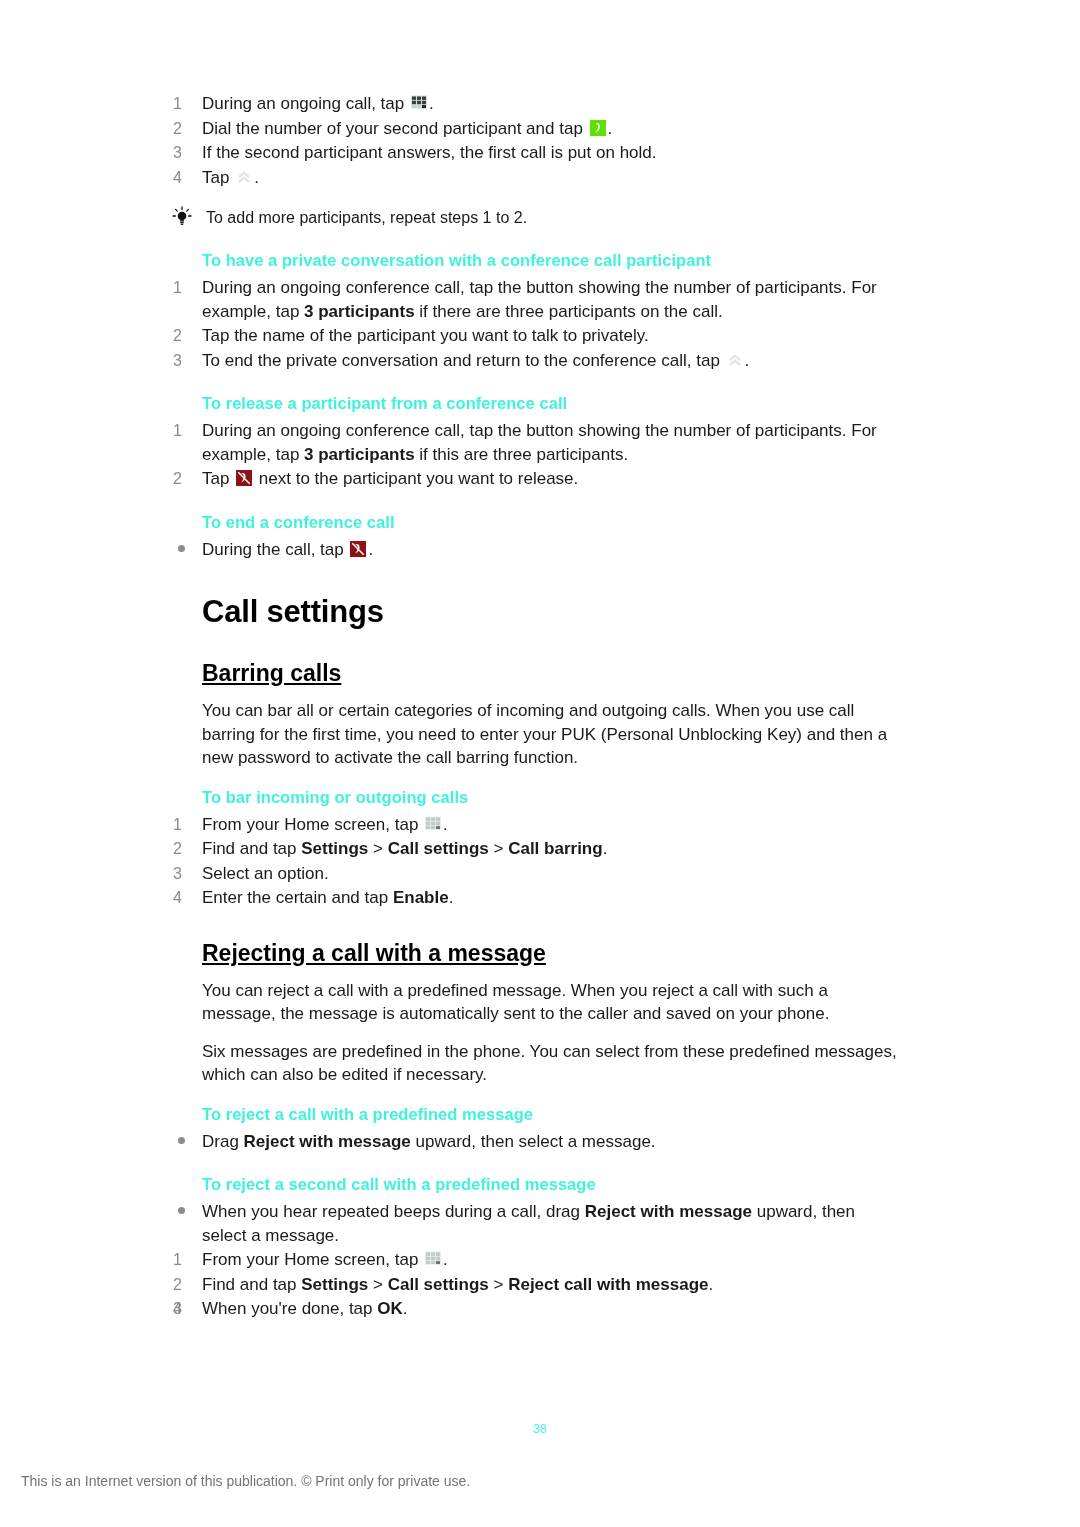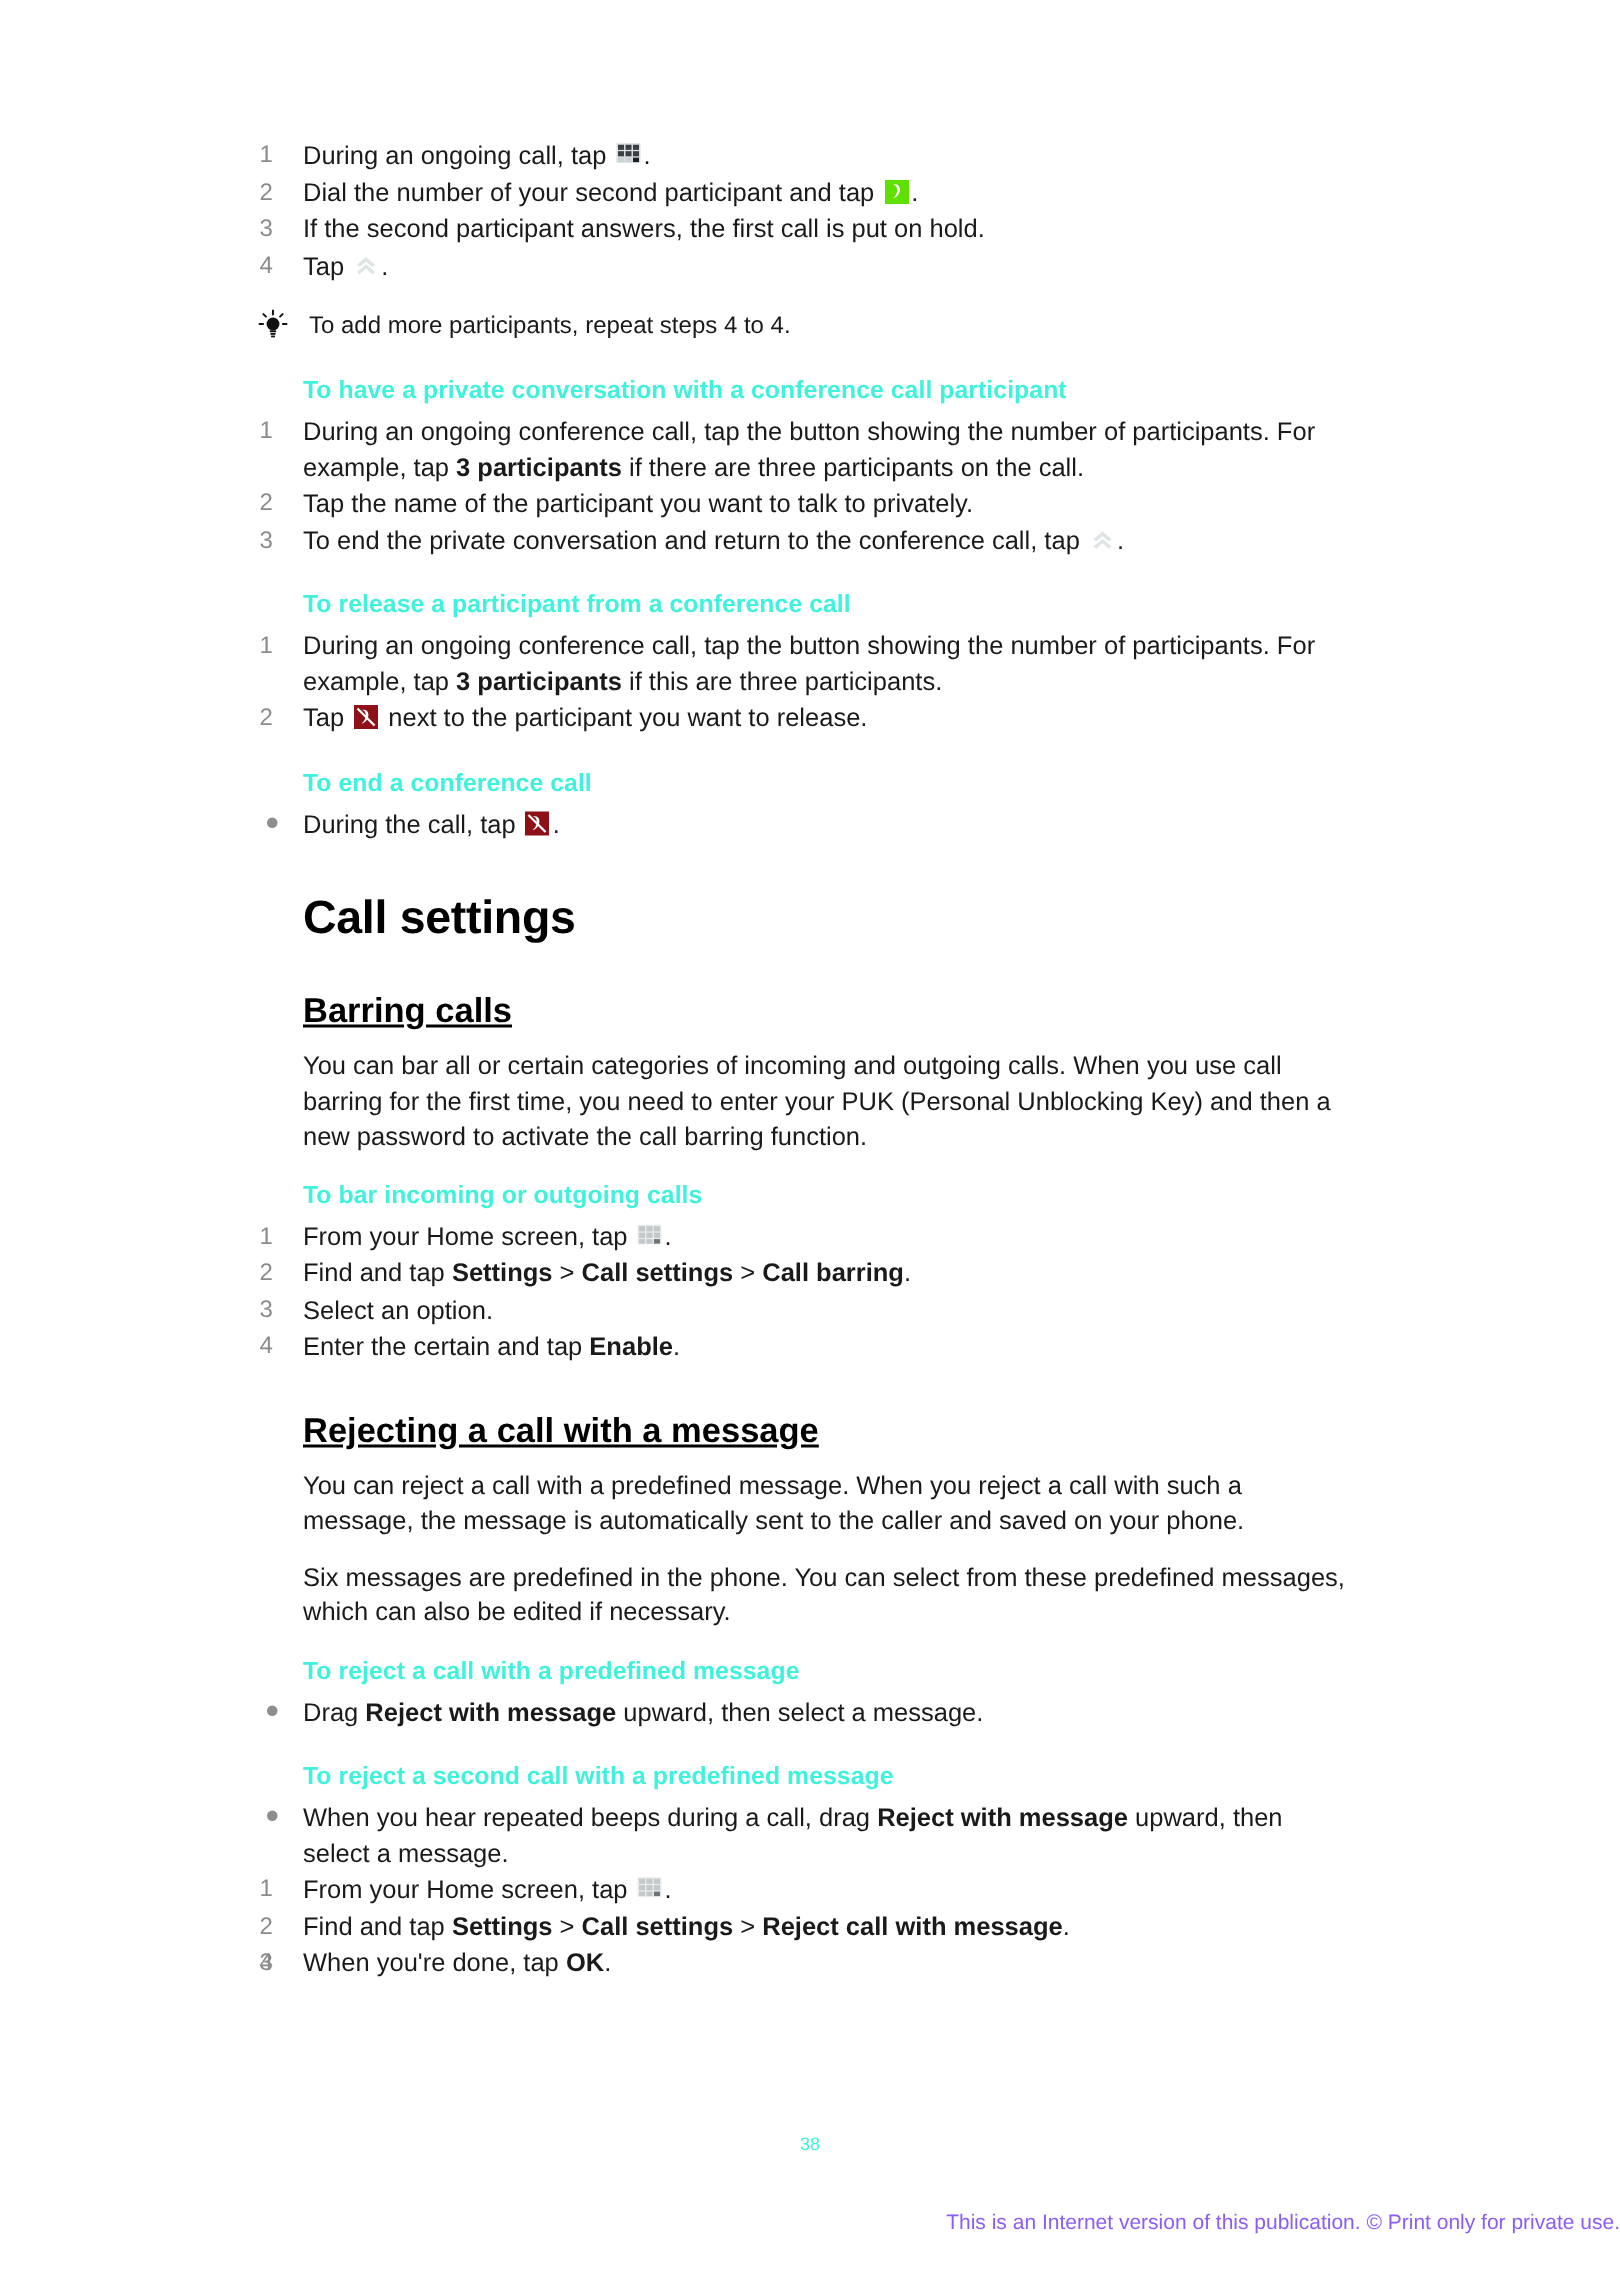--- a/index.html
+++ b/index.html
@@ -127,23 +127,23 @@
     top: 1422px;
     text-align: center;
     font-size: 12px;
     color: #3ff2dc;
   }
   .disclaimer {
     position: absolute;
     left: 0;
     right: 0;
     top: 1473px;
-    text-align: right;
+    text-align: left;
     font-size: 14px;
-    color: #8b5cf6;
+    color: #737373;
     padding-left: 21px;
   }
 </style>
 </head>
 <body>
 
 <div class="page">
   <div class="content">
 
     <ol class="steps">
@@ -191,21 +191,21 @@
             <line x1="18.4" y1="3.4" x2="16.7" y2="5.1"></line>
             <line x1="3" y1="10" x2="5.4" y2="10"></line>
             <line x1="21" y1="10" x2="18.6" y2="10"></line>
           </g>
           <circle cx="12" cy="10" r="4.3" fill="#111"></circle>
           <rect x="9.9" y="14.2" width="4.2" height="1.3" fill="#111"></rect>
           <rect x="10.3" y="16" width="3.4" height="1.2" fill="#111"></rect>
           <rect x="10.7" y="17.7" width="2.6" height="1.2" fill="#111"></rect>
         </svg>
       </span>
-      <span>To add more participants, repeat steps 4 to 4.</span>
+      <span>To add more participants, repeat steps 1 to 2.</span>
     </div>
 
     <h3 class="proc">To have a private conversation with a conference call participant</h3>
     <ol class="steps">
       <li>
         <span class="num">1</span>
         <span>During an ongoing conference call, tap the button showing the number of participants. For example, tap </span><strong>3 participants</strong><span> if there are three participants on the call.</span>
       </li>
       <li>
         <span class="num">2</span>

